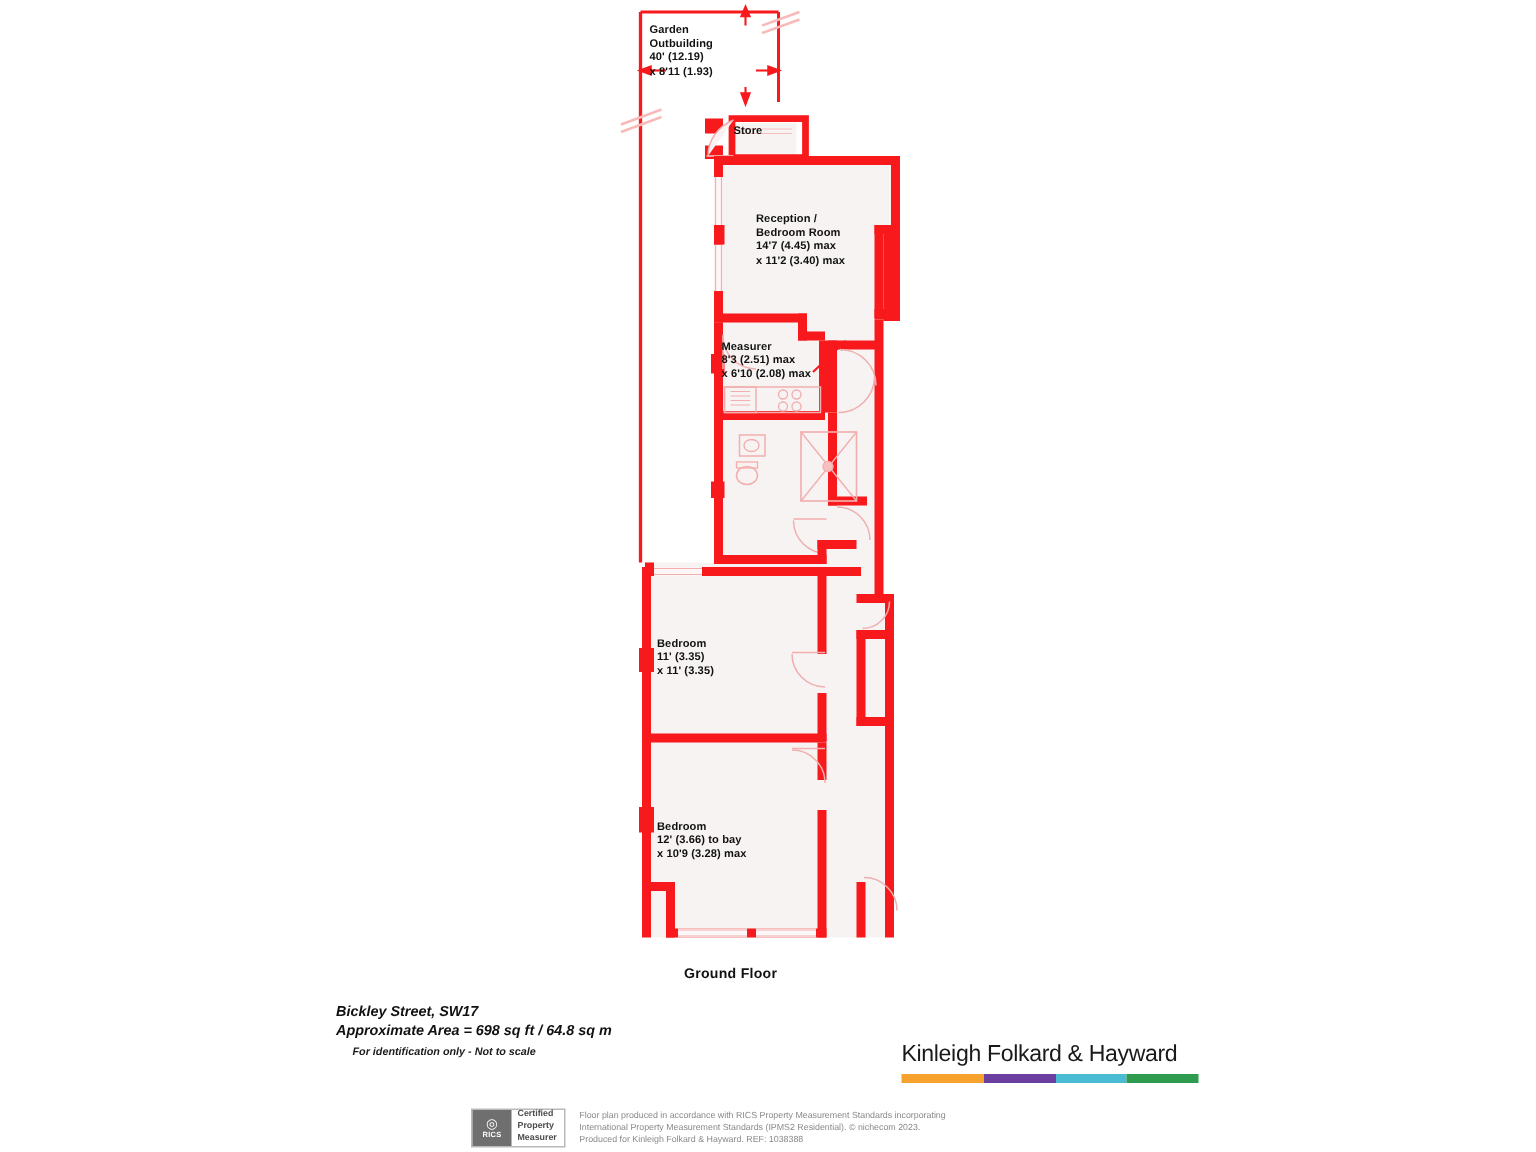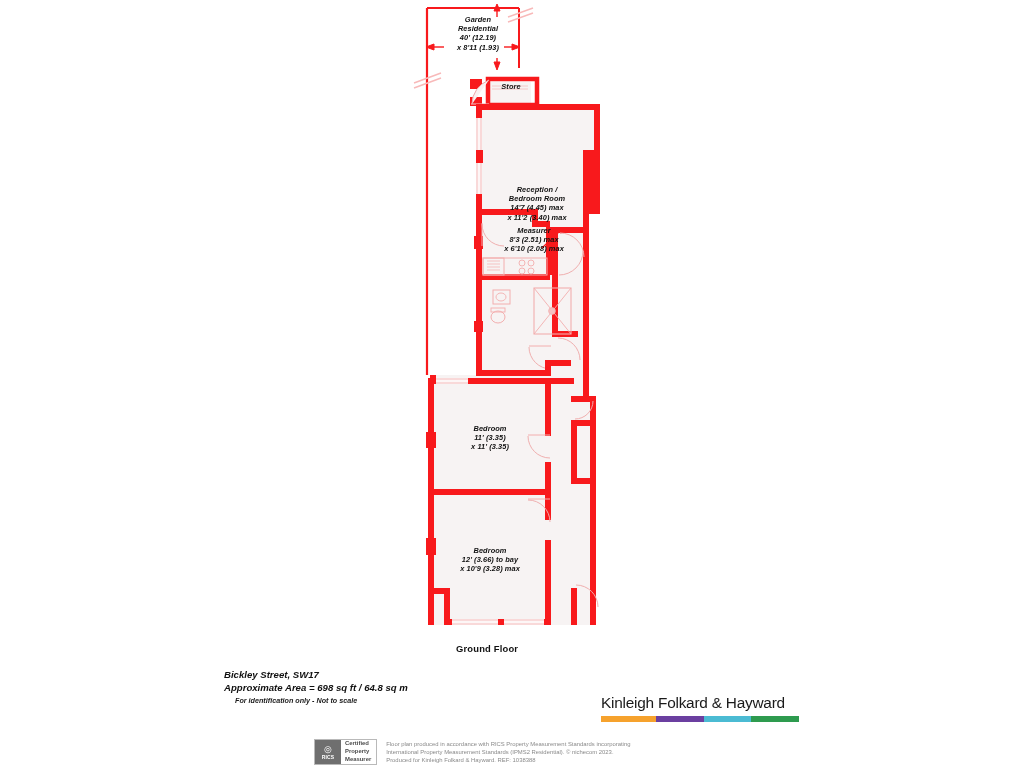--- a/index.html
+++ b/index.html
@@ -25,28 +25,26 @@
   }
   svg.plan-svg {
     position: absolute;
     left: 0;
     top: 0;
     width: 1024px;
     height: 768px;
   }
   .room-label {
     position: absolute;
-    text-align: center;
     font-size: 7.4px;
     font-weight: bold;
     line-height: 9.2px;
     color: #111111;
     white-space: nowrap;
     letter-spacing: 0.01em;
-    font-style: italic;
   }
   .room-label .ln { display: block; }
   .floor-caption {
     position: absolute;
     font-size: 9.4px;
     font-weight: bold;
     color: #111111;
     letter-spacing: 0.02em;
   }
   
@@ -354,30 +352,30 @@
       <rect x="452" y="619" width="46" height="6" fill="#FDF6F6"></rect>
       <rect x="504" y="619" width="40" height="6" fill="#FDF6F6"></rect>
       <path d="M452 620 L498 620 M452 624 L498 624" stroke="#F3AEAE" stroke-width="0.8"></path>
       <path d="M504 620 L544 620 M504 624 L544 624" stroke="#F3AEAE" stroke-width="0.8"></path>
     </g>
 
   </svg>
 
   <div class="room-label" style="left:433px; top:15px; width:90px;">
     <span class="ln">Garden</span>
-    <span class="ln">Residential</span>
+    <span class="ln">Outbuilding</span>
     <span class="ln">40' (12.19)</span>
     <span class="ln">x 8'11 (1.93)</span>
   </div>
 
   <div class="room-label" style="left:489px; top:82px; width:44px;">
     <span class="ln">Store</span>
   </div>
 
-  <div class="room-label" style="left:484px; top:141px; width:106px;margin-top:44px;">
+  <div class="room-label" style="left:504px; top:141px; width:106px;">
     <span class="ln">Reception /</span>
     <span class="ln">Bedroom Room</span>
     <span class="ln">14'7 (4.45) max</span>
     <span class="ln">x 11'2 (3.40) max</span>
   </div>
 
   <div class="room-label" style="left:481px; top:226px; width:106px;">
     <span class="ln">Measurer</span>
     <span class="ln">8'3 (2.51) max</span>
     <span class="ln">x 6'10 (2.08) max</span>

